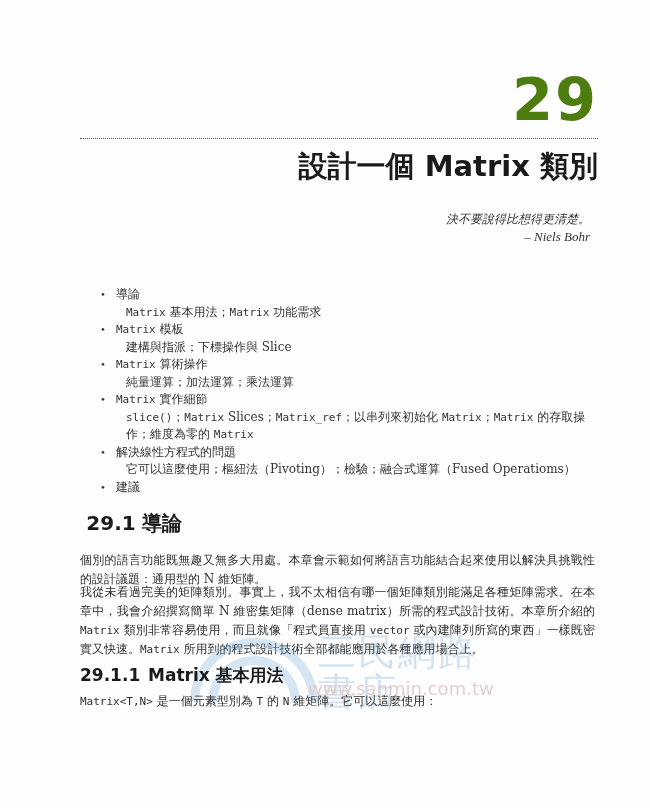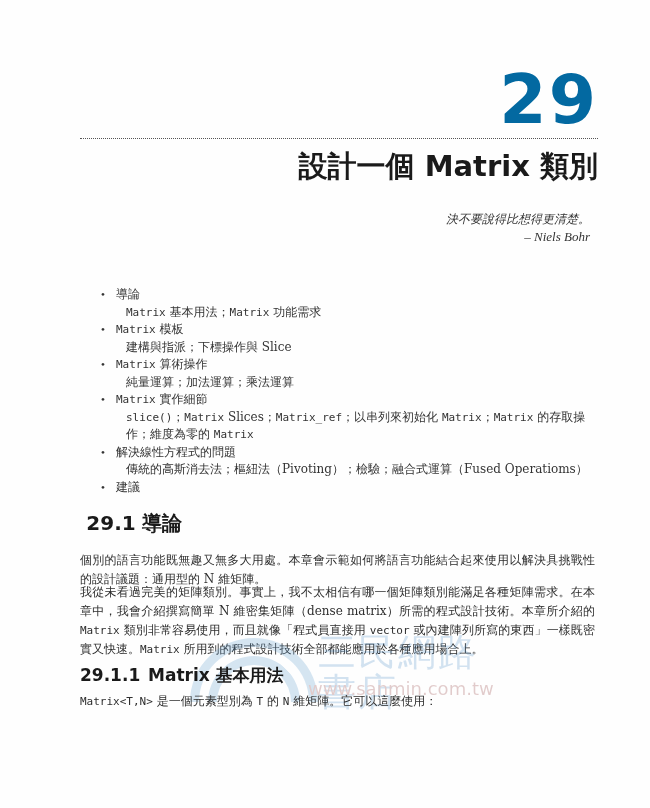--- a/index.html
+++ b/index.html
@@ -3,21 +3,21 @@
 <meta charset="utf-8">
 <style>
   html, body { margin: 0; padding: 0; }
   body {
     width: 650px; height: 808px; background: #fefefe; position: relative; overflow: hidden;
     font-family: "DejaVu Serif", "Liberation Serif", serif; color: #2a2a2a;
   }
   .chapter-num {
     position: absolute; right: 52px; top: 62px;
     font-family: "DejaVu Sans", "Liberation Sans", sans-serif; font-weight: bold;
-    font-size: 68px; line-height: 76px; color: #0369a1; letter-spacing: 2px;
+    font-size: 59px; line-height: 76px; color: #4d7c0f; letter-spacing: 2px;
   }
   .dotted-rule {
     position: absolute; left: 80px; right: 52px; top: 138px; height: 0;
     border-top: 1.5px dotted #555;
   }
   .chapter-title {
     position: absolute; right: 52px; top: 148px;
     font-family: "DejaVu Sans", "Liberation Sans", sans-serif; font-weight: bold;
     font-size: 29px; line-height: 36px; color: #1a1a1a;
   }
@@ -90,21 +90,21 @@
   <li>
     <span><span class="mono">Matrix</span> 算術操作</span>
     <span class="sub">純量運算；加法運算；乘法運算</span>
   </li>
   <li>
     <span><span class="mono">Matrix</span> 實作細節</span>
     <span class="sub"><span class="mono">slice()</span>；<span class="mono">Matrix</span> Slices；<span class="mono">Matrix_ref</span>；以串列來初始化 <span class="mono">Matrix</span>；<span class="mono">Matrix</span> 的存取操作；維度為零的 <span class="mono">Matrix</span></span>
   </li>
   <li>
     <span>解決線性方程式的問題</span>
-    <span class="sub">傳統的高斯消去法；樞紐法（Pivoting）；檢驗；融合式運算（Fused Operatioms）</span>
+    <span class="sub">它可以這麼使用；樞紐法（Pivoting）；檢驗；融合式運算（Fused Operatioms）</span>
   </li>
   <li>
     <span>建議</span>
   </li>
 </ul>
 
 <div class="sec-h sec1">
   <span class="num">29.1</span><span>導論</span>
 </div>
 <p class="para p1">個別的語言功能既無趣又無多大用處。本章會示範如何將語言功能結合起來使用以解決具挑戰性的設計議題：通用型的 N 維矩陣。</p>

